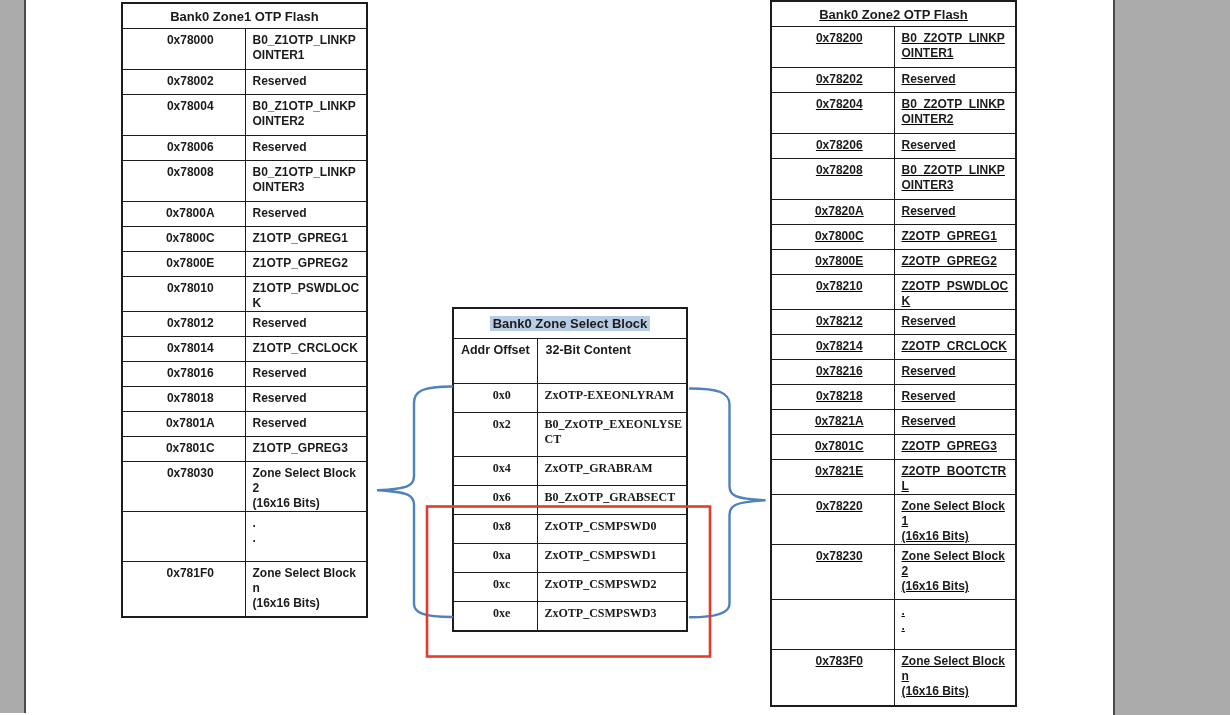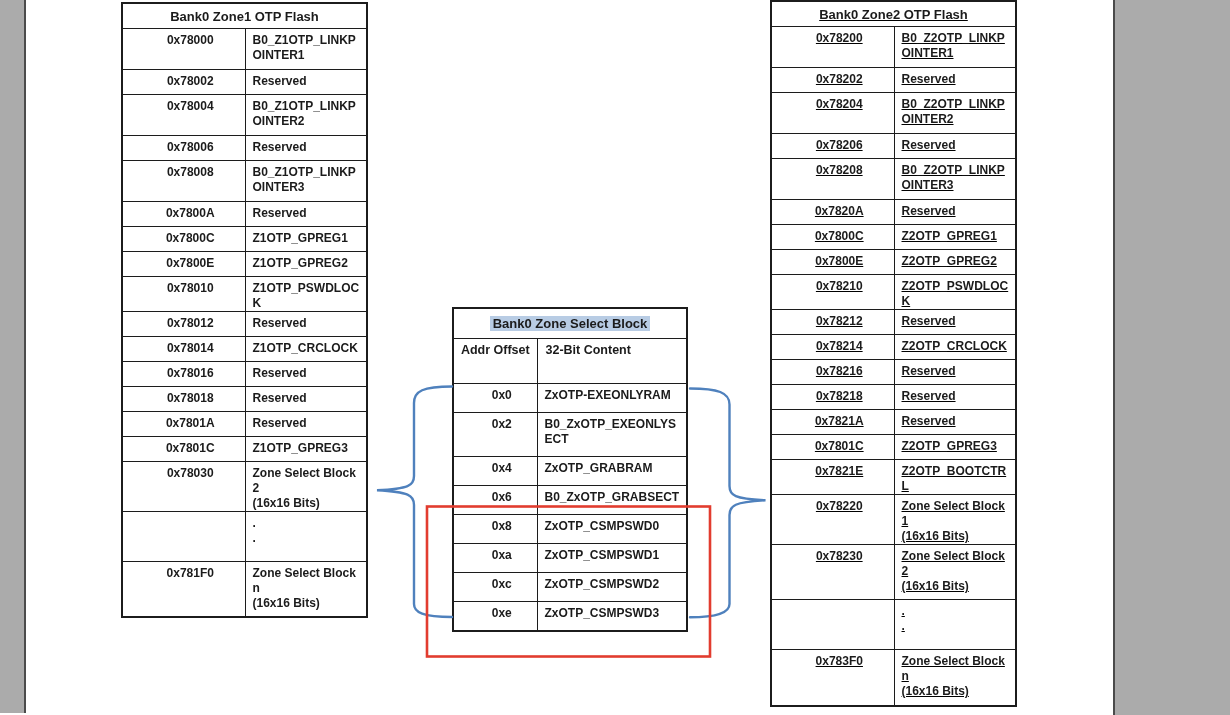--- a/index.html
+++ b/index.html
@@ -99,21 +99,21 @@
   .bank-table tbody tr:nth-child(1),
   .bank-table tbody tr:nth-child(3),
   .bank-table tbody tr:nth-child(5) { height: 41px; }
   .bank-table tbody tr:nth-child(17) { height: 50px; }
   .bank-table tbody tr:nth-child(18) { height: 55px; margin-top: 28px; }
   .bank-table tbody tr:nth-child(19) { height: 50px; }
   .bank-table tbody tr:nth-child(20) { height: 56px; margin-top: 48px; }
 
   
   .select-table col.c1 { width: 84px; }
-  .select-table tbody tr { height: 29px; }
+  .select-table tbody tr { height: 29px; font-family: Liberation Serif, serif; }
   .select-table tbody tr:nth-child(2) { height: 44px; }
 
   svg.overlay {
     position: absolute;
     left: 0; top: 0;
     pointer-events: none;
   }
 </style>
 </head>
 <body>

